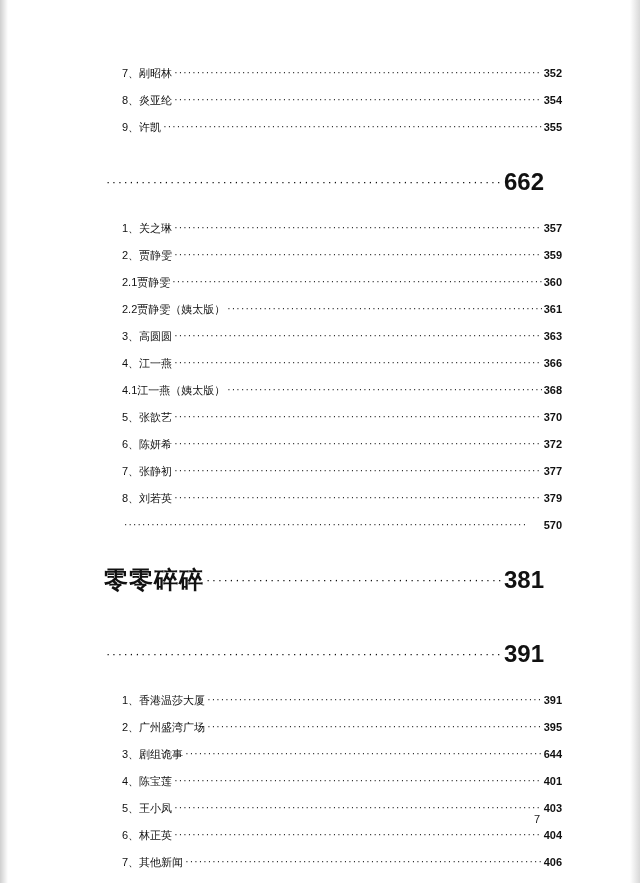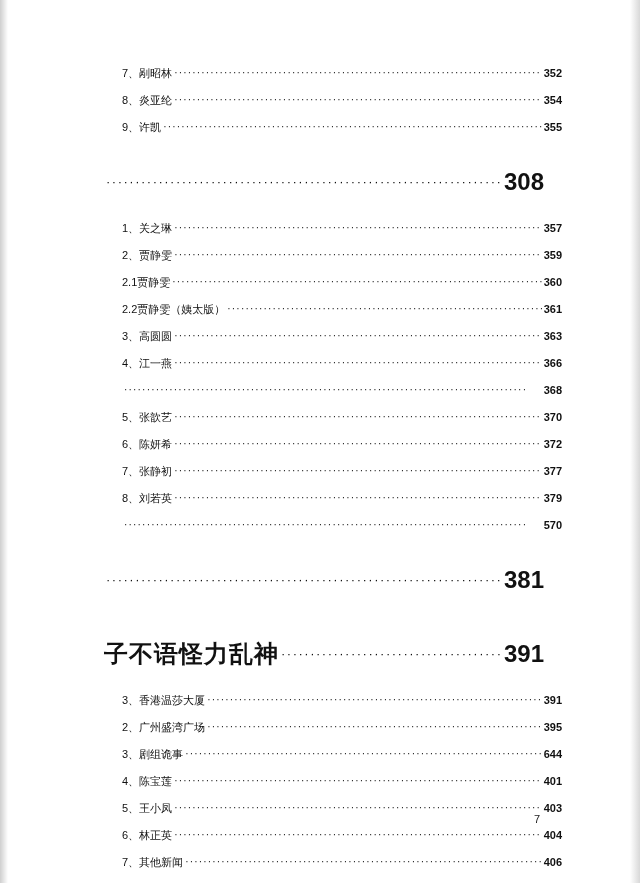--- a/index.html
+++ b/index.html
@@ -132,21 +132,21 @@
         <span class="page-no">354</span>
       </div>
       <div class="entry item">
         <span class="label">9、许凯</span>
         <span class="leader">·························································································</span>
         <span class="page-no">355</span>
       </div>
       <div class="spacer-md"></div>
       <div class="entry section">
         <span class="leader">·························································································</span>
-        <span class="page-no">308</span>
+        <span class="page-no">662</span>
       </div>
       <div class="spacer-sm"></div>
       <div class="entry item">
         <span class="label">1、关之琳</span>
         <span class="leader">·························································································</span>
         <span class="page-no">357</span>
       </div>
       <div class="entry item">
         <span class="label">2、贾静雯</span>
         <span class="leader">·························································································</span>
@@ -166,20 +166,21 @@
         <span class="label">3、高圆圆</span>
         <span class="leader">·························································································</span>
         <span class="page-no">363</span>
       </div>
       <div class="entry item">
         <span class="label">4、江一燕</span>
         <span class="leader">·························································································</span>
         <span class="page-no">366</span>
       </div>
       <div class="entry item">
+        <span class="label">4.1江一燕（姨太版）</span>
         <span class="leader">·························································································</span>
         <span class="page-no">368</span>
       </div>
       <div class="entry item">
         <span class="label">5、张歆艺</span>
         <span class="leader">·························································································</span>
         <span class="page-no">370</span>
       </div>
       <div class="entry item">
         <span class="label">6、陈妍希</span>
@@ -195,33 +196,33 @@
         <span class="label">8、刘若英</span>
         <span class="leader">·························································································</span>
         <span class="page-no">379</span>
       </div>
       <div class="entry item">
         <span class="leader">·························································································</span>
         <span class="page-no">570</span>
       </div>
       <div class="spacer-md"></div>
       <div class="entry section">
+        <span class="label">零零碎碎</span>
         <span class="leader">·························································································</span>
         <span class="page-no">381</span>
       </div>
       <div class="spacer-sm"></div>
       <div class="spacer-md"></div>
       <div class="entry section">
-        <span class="label">子不语怪力乱神</span>
         <span class="leader">·························································································</span>
         <span class="page-no">391</span>
       </div>
       <div class="spacer-sm"></div>
       <div class="entry item">
-        <span class="label">3、香港温莎大厦</span>
+        <span class="label">1、香港温莎大厦</span>
         <span class="leader">·························································································</span>
         <span class="page-no">391</span>
       </div>
       <div class="entry item">
         <span class="label">2、广州盛湾广场</span>
         <span class="leader">·························································································</span>
         <span class="page-no">395</span>
       </div>
       <div class="entry item">
         <span class="label">3、剧组诡事</span>

